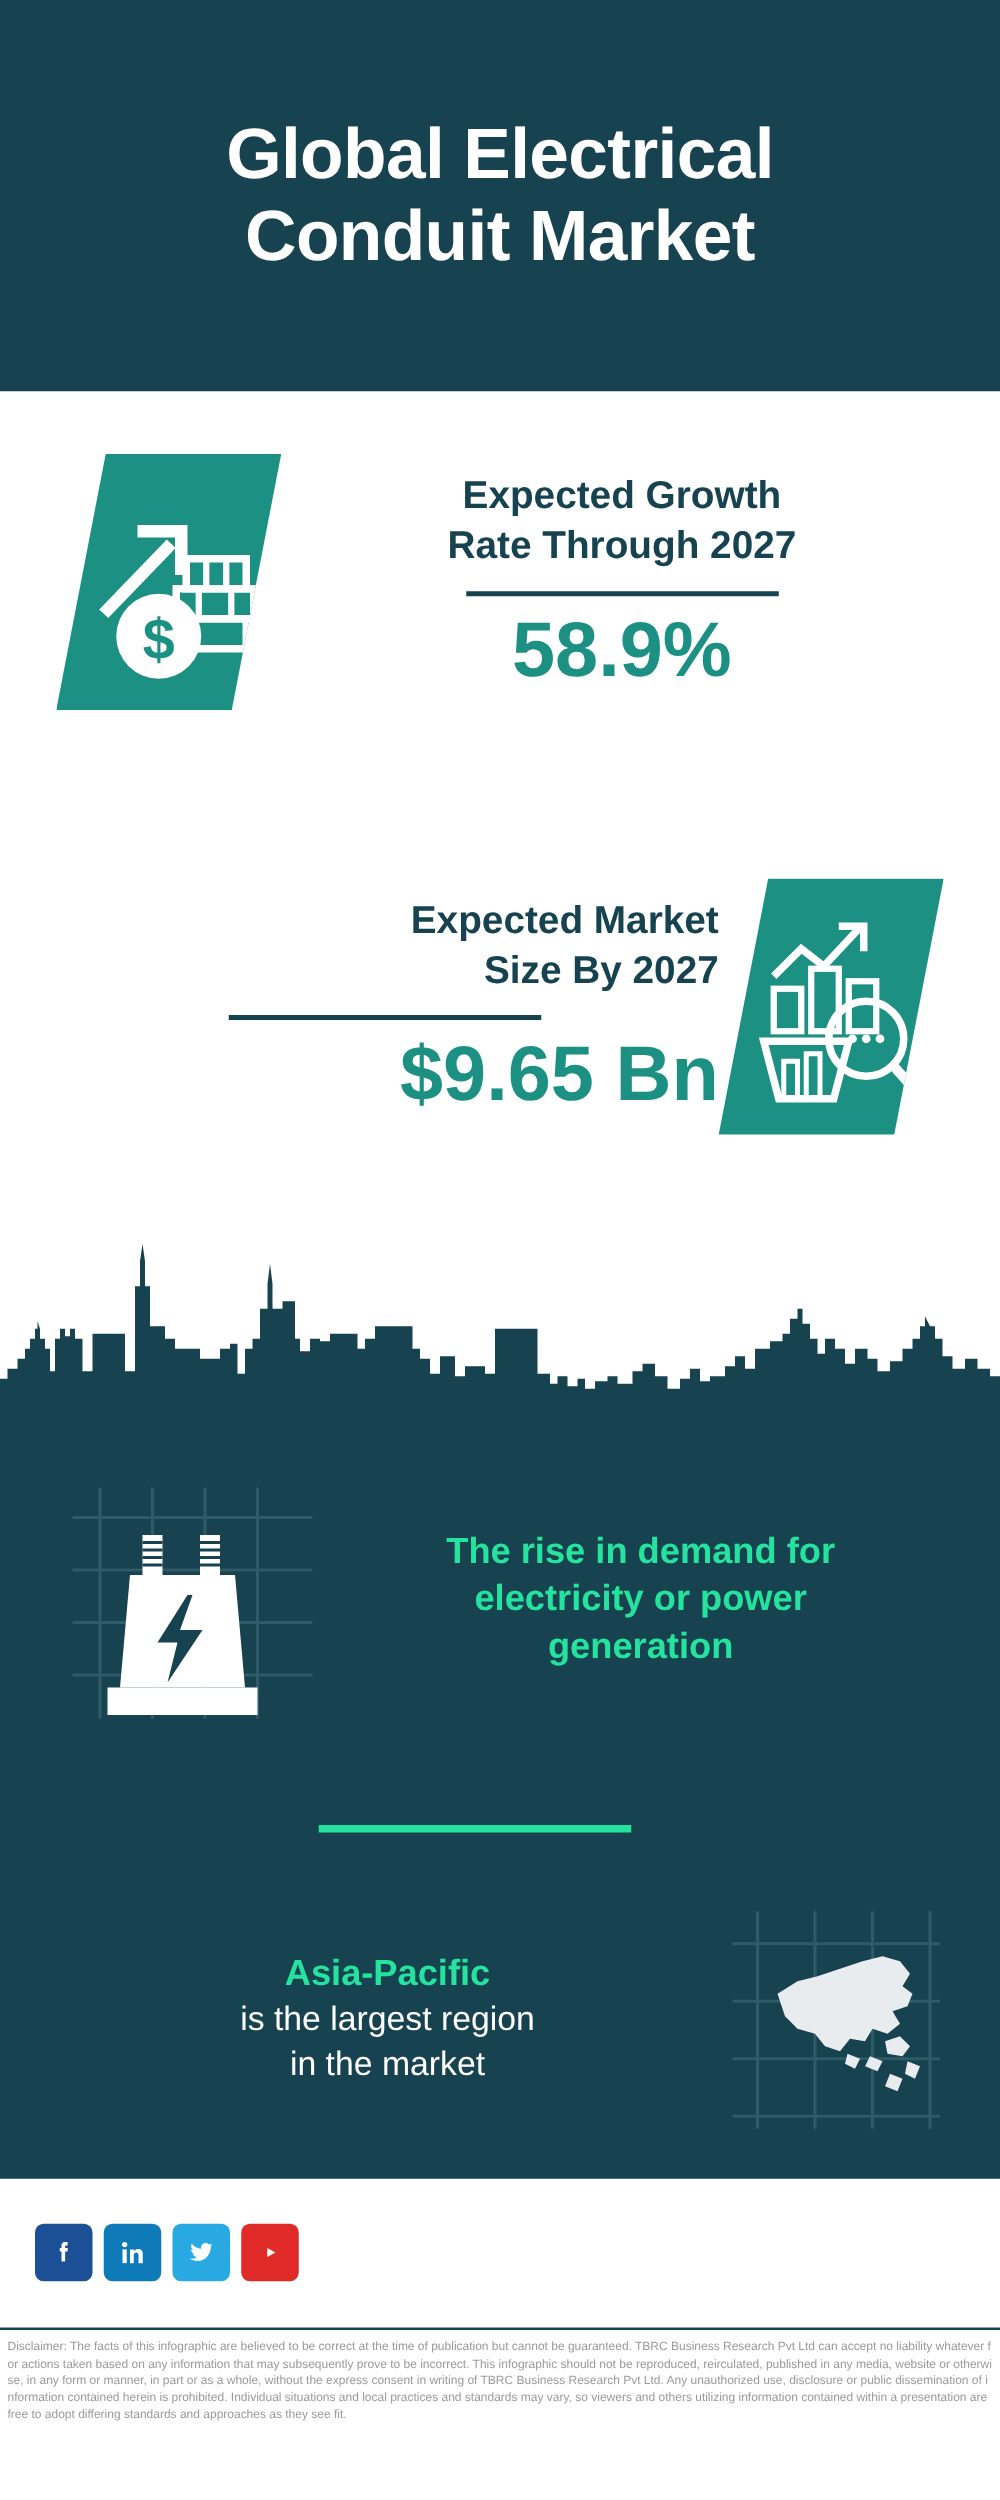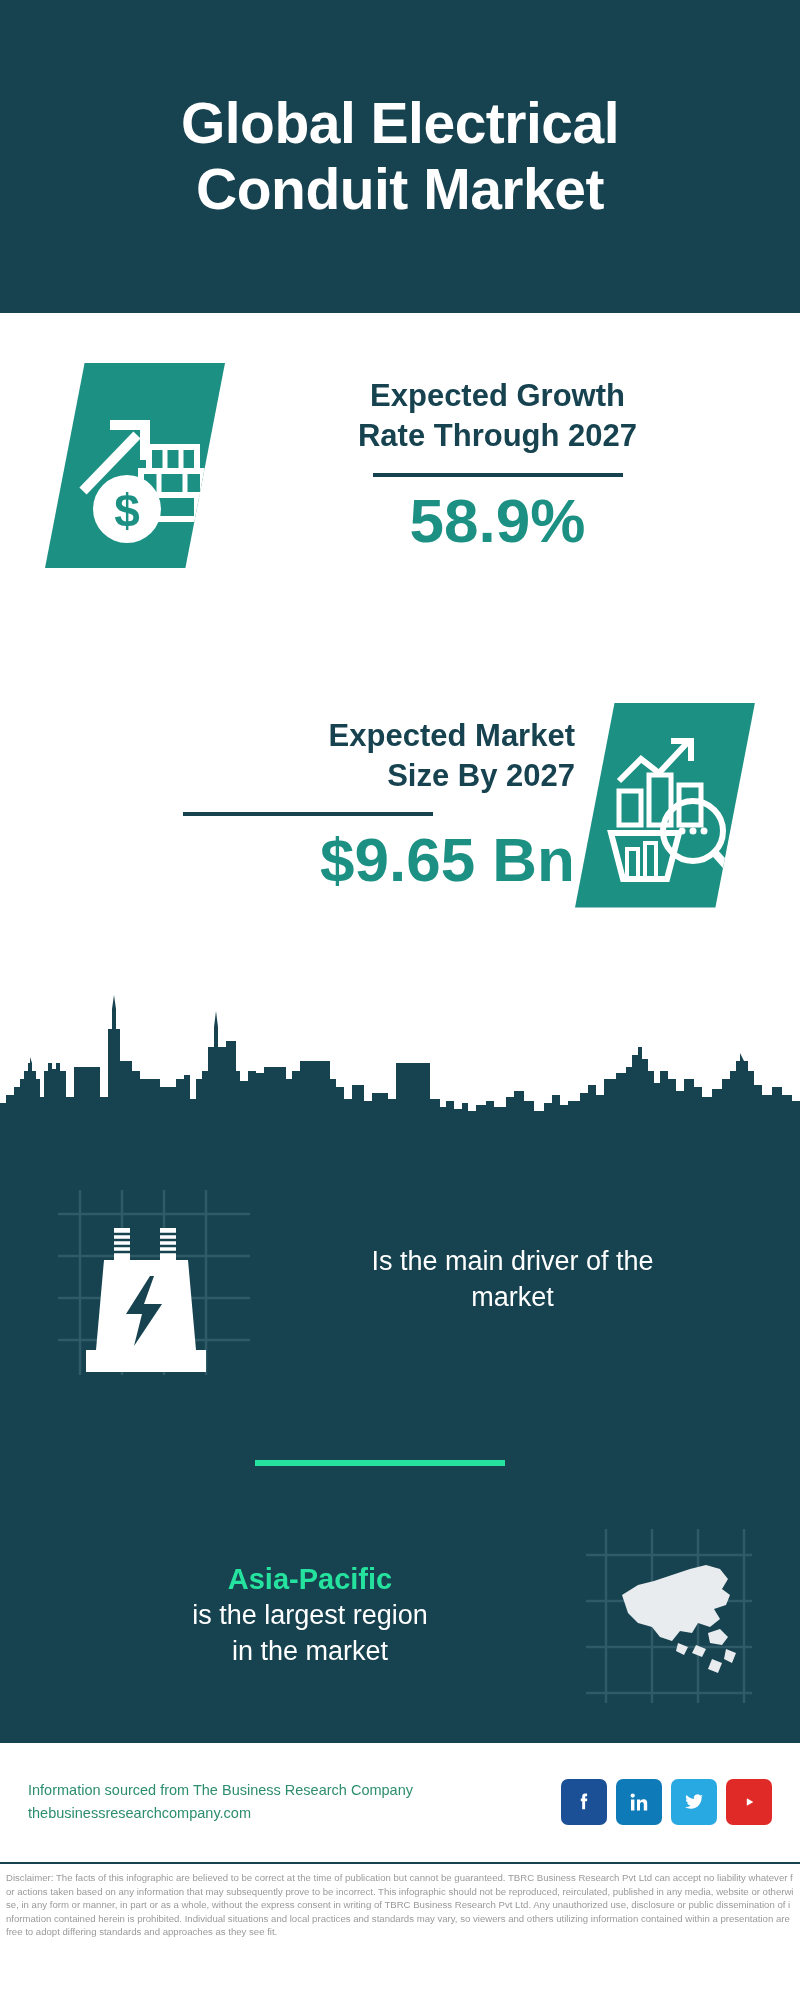--- a/index.html
+++ b/index.html
@@ -268,22 +268,23 @@
           </g>
 
           <path d="M54 80 L138 80 L146 170 L46 170 Z" fill="#ffffff"></path>
           <rect x="36" y="170" width="120" height="22" fill="#ffffff"></rect>
 
           <path d="M100 96 L76 134 L92 134 L84 166 L112 124 L94 124 L104 96 Z" fill="#17424f"></path>
         </svg>
       </div>
 
       <div class="driver-text">
-        <div class="sub">Is the main driver of the
-market</div>
+        <div class="hl">The rise in demand for
+electricity or power
+generation</div>
       </div>
     </div>
 
     <div class="mid-rule"></div>
 
     <div class="region-row">
       <div class="region-text">
         <div class="hl">Asia-Pacific</div>
         <div class="sub">is the largest region
 in the market</div>
@@ -310,24 +311,20 @@
             <path d="M132 136 L142 140 L138 150 L128 146 Z"></path>
             <path d="M146 126 L156 130 L152 140 L144 136 Z"></path>
             <path d="M98 120 L108 124 L104 132 L96 128 Z"></path>
           </g>
         </svg>
       </div>
     </div>
   </div>
 
   <div class="source-bar">
-    <div class="source-text">
-      <div class="source-line">Information sourced from The Business Research Company</div>
-      <div class="source-line">thebusinessresearchcompany.com</div>
-    </div>
     <div class="socials">
       <div class="social s-fb">
         <svg width="24" height="24" viewBox="0 0 24 24" aria-hidden="true">
           <path fill="#ffffff" d="M15.2 8.4h-2.1V7.1c0-.6.4-.8.7-.8h1.3V3.6h-2C10.8 3.6 10.2 5.3 10.2 6.4v2H8.8v2.8h1.4v8h2.9v-8h2z"></path>
         </svg>
       </div>
       <div class="social s-li">
         <svg width="24" height="24" viewBox="0 0 24 24" aria-hidden="true">
           <rect x="4" y="9.5" width="3.4" height="11" fill="#ffffff"></rect>
           <circle cx="5.7" cy="5.6" r="2.1" fill="#ffffff"></circle>

